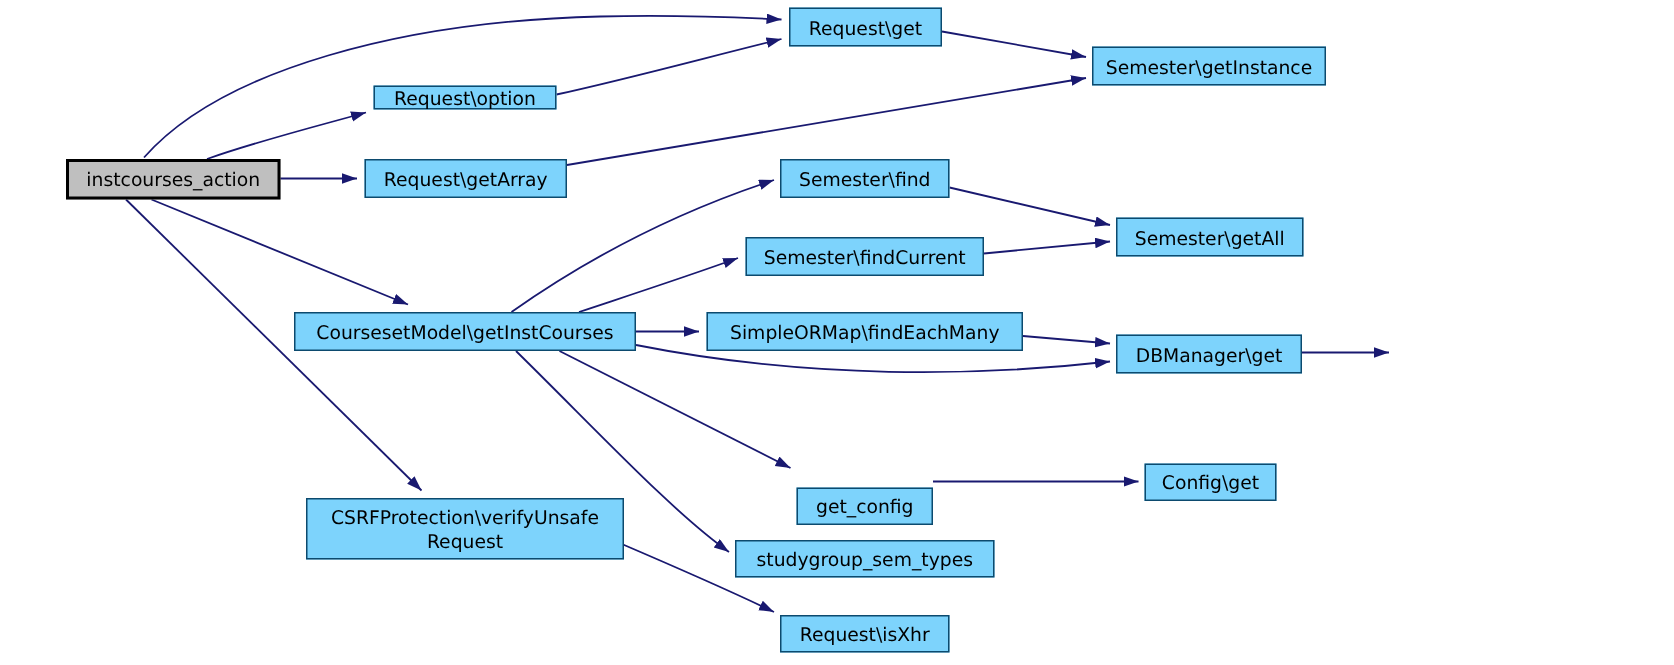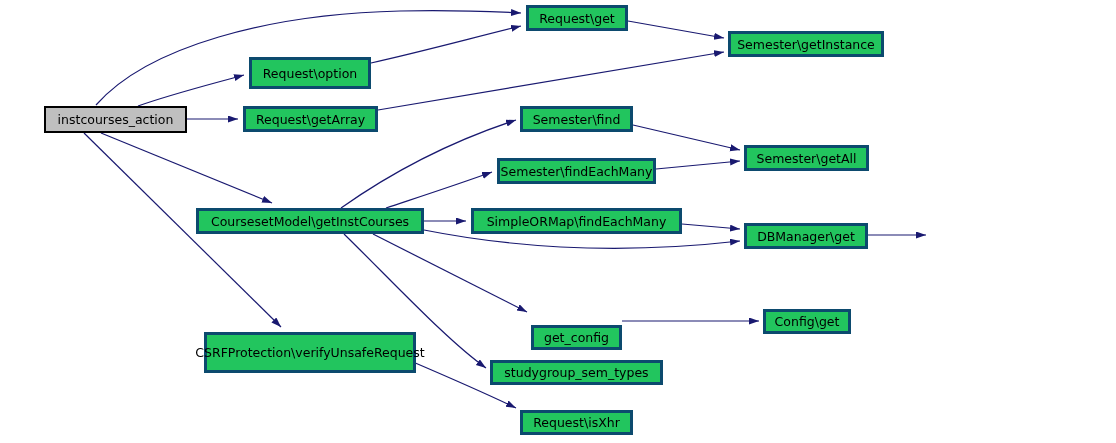--- a/index.html
+++ b/index.html
@@ -10,37 +10,37 @@
     font-family:"DejaVu Sans","Liberation Sans",sans-serif;
     overflow:hidden;
   }
   #edge-layer{position:absolute;left:0;top:0;width:1116px;height:443px;}
   .node{
     position:absolute;
     box-sizing:border-box;
     display:flex;
     align-items:center;
     justify-content:center;
-    background:#22c55e;
-    border:3px solid #0c4a6e;
+    background:#7dd3fc;
+    border:1px solid #0c4a6e;
     color:#000000;
     font-size:12.5px;
     white-space:nowrap;
     text-align:center;
     z-index:2;
     cursor:pointer;
   }
   .node.highlight{
     background:#bfbfbf;
     border:2px solid #000000;
     cursor:default;
     margin-left:39px;
   }
   .node.two-line{
-    flex-direction:row;
+    flex-direction:column;
     line-height:16px;
   }
 </style>
 </head>
 <body>
 
 <div id="canvas">
 
   <svg id="edge-layer" viewBox="0 0 1116 443">
     <defs>
@@ -71,27 +71,27 @@
       <path d="M413,362 C448,377 483,392 516,408" marker-end="url(#arrow)"></path>
     </g>
   </svg>
 
   <div class="node highlight" style="left:5px;top:106px;width:143px;height:27px">instcourses_action</div>
 
   <div class="node" style="left:526px;top:5px;width:102px;height:26px">Request\get</div>
 
   <div class="node" style="left:728px;top:31px;width:156px;height:26px">Semester\getInstance</div>
 
-  <div class="node" style="left:249px;top:57px;width:122px;height:32px">Request\option</div>
+  <div class="node" style="left:249px;top:57px;width:122px;height:16px">Request\option</div>
 
   <div class="node" style="left:243px;top:106px;width:135px;height:26px">Request\getArray</div>
 
   <div class="node" style="left:520px;top:106px;width:113px;height:26px">Semester\find</div>
 
-  <div class="node" style="left:497px;top:158px;width:159px;height:26px">Semester\findEachMany</div>
+  <div class="node" style="left:497px;top:158px;width:159px;height:26px">Semester\findCurrent</div>
 
   <div class="node" style="left:744px;top:145px;width:125px;height:26px">Semester\getAll</div>
 
   <div class="node" style="left:196px;top:208px;width:228px;height:26px">CoursesetModel\getInstCourses</div>
 
   <div class="node" style="left:471px;top:208px;width:211px;height:26px">SimpleORMap\findEachMany</div>
 
   <div class="node" style="left:744px;top:223px;width:124px;height:26px">DBManager\get</div>
 
 

